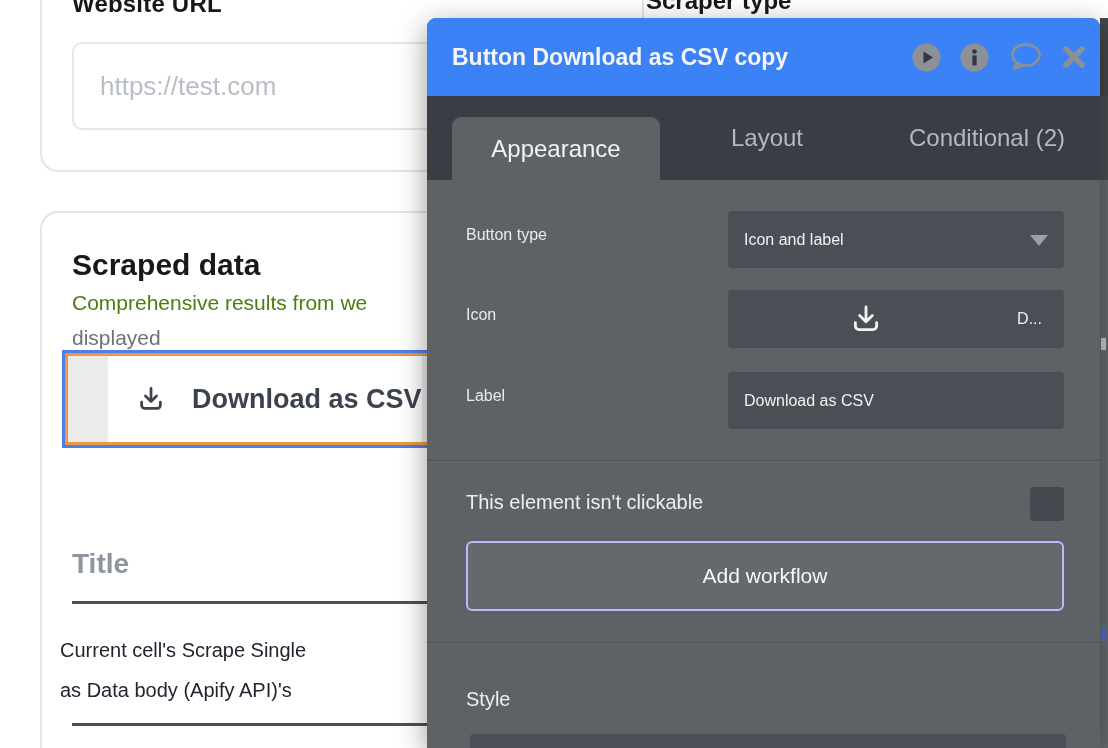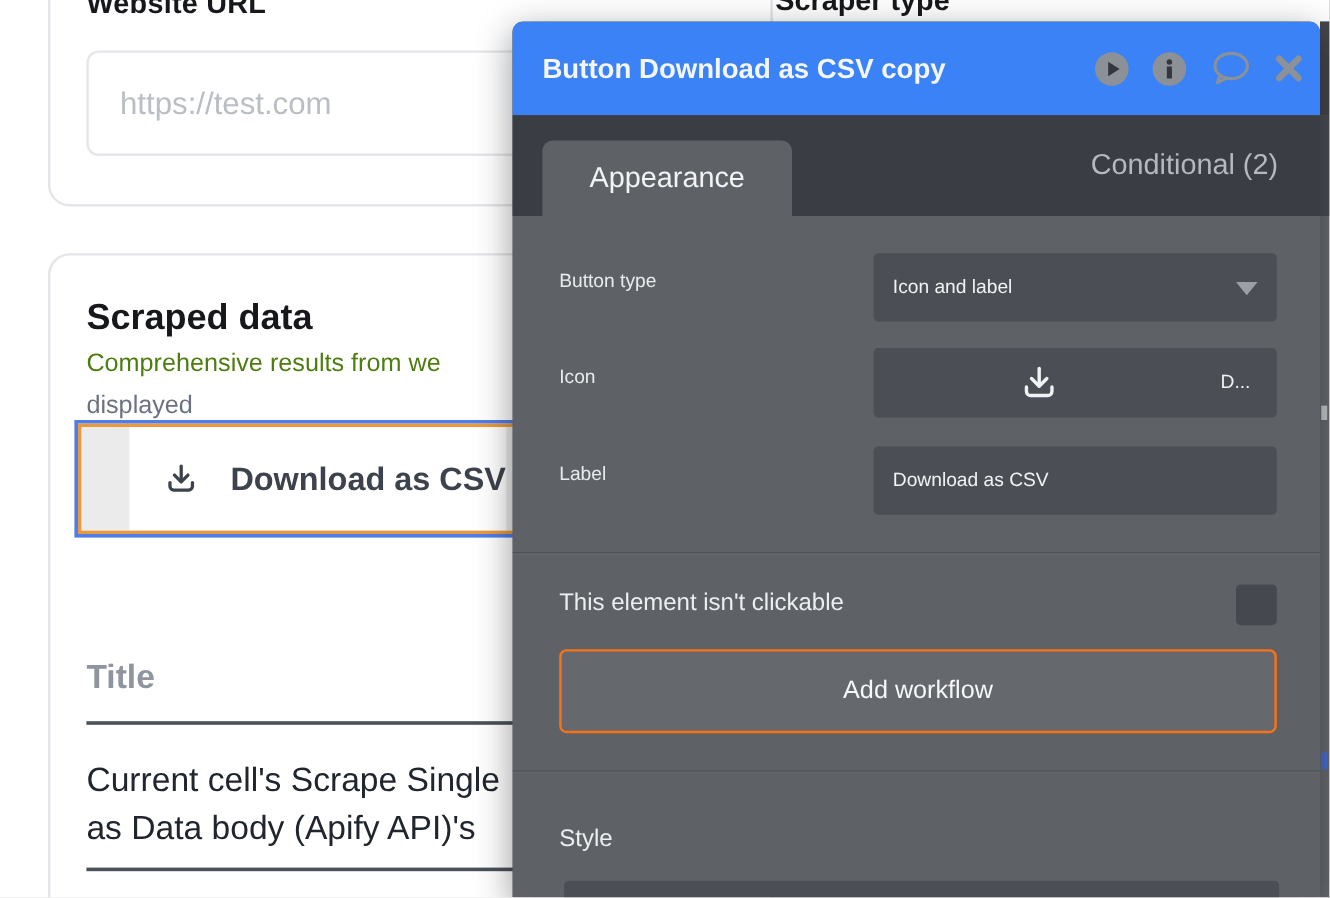--- a/index.html
+++ b/index.html
@@ -22,21 +22,21 @@
                    display:flex;align-items:center;gap:10px;padding-left:10px;box-sizing:border-box;z-index:3;}
   #selection-badge .lbl{color:#fff;font-size:21px;font-weight:600;white-space:nowrap;overflow:hidden;}
   #selection-box{position:absolute;left:62px;top:350px;width:380px;height:98px;border:3px solid #4f7de9;box-sizing:border-box;z-index:2;}
   #selection-box .orange{position:absolute;inset:0;border:3px solid #ea9a3e;box-sizing:border-box;display:flex;}
   .graystrip{background:#ebebeb;height:100%;}
   #dl-button{flex:1;background:#ffffff;display:flex;align-items:center;justify-content:flex-start;gap:26px;padding-left:28px;}
   #dl-button .txt{font-size:27px;font-weight:600;color:#3d434c;white-space:nowrap;}
   #table-title{position:absolute;left:72px;top:548px;font-size:28px;font-weight:700;color:#8e959e;}
   .canvas-hr{position:absolute;left:72px;width:560px;height:3px;background:#4b5158;}
   #hr1{top:601px;} #hr2{top:723px;}
-  #cell-text{position:absolute;left:72px;top:630px;font-size:28px;color:#21262e;line-height:40px;white-space:nowrap;}
+  #cell-text{position:absolute;left:60px;top:630px;font-size:20px;color:#21262e;line-height:40px;white-space:nowrap;}
   
   #panel{position:absolute;left:427px;top:18px;width:673px;height:730px;background:#5e6267;
          border-radius:9px 9px 0 0;box-shadow:0 8px 30px rgba(0,0,0,.4);z-index:10;overflow:hidden;}
   #panel-header{position:absolute;left:0;top:0;width:100%;height:78px;background:#3b82f6;font-weight:bold;}
   #panel-title{position:absolute;left:25px;top:0;height:78px;line-height:78px;color:#f4f5f6;font-size:23px;white-space:nowrap;}
   #header-icons{position:absolute;right:14px;top:0;height:78px;display:flex;align-items:center;gap:19px;}
   .hicon{display:flex;align-items:center;justify-content:center;cursor:pointer;}
   #tabbar{position:absolute;left:0;top:78px;width:100%;height:84px;background:#3a3e44;}
   .tab{position:absolute;top:0;height:84px;display:flex;align-items:center;justify-content:center;
        color:#b5b8bc;font-size:24px;cursor:pointer;}
@@ -55,21 +55,21 @@
   #lbl-icon{top:126px;}
   #field-icon .dl-glyph{position:absolute;left:121px;top:50%;transform:translateY(-50%);}
   #field-icon .short{position:absolute;right:22px;top:50%;transform:translateY(-50%);}
   #field-label{top:192px;height:57px;padding-left:16px;}
   #lbl-label{top:207px;}
   .pdivider{position:absolute;left:0;width:100%;height:1px;background:rgba(0,0,0,.18);box-shadow:0 1px 0 rgba(255,255,255,.05);}
   #div1{top:280px;} #div2{top:462px;}
   #clickable-text{position:absolute;left:39px;top:311px;font-size:20px;color:#eceef0;}
   #clickable-checkbox{position:absolute;left:603px;top:307px;width:34px;height:34px;background:#45494f;border-radius:4px;cursor:pointer;}
   #add-workflow{position:absolute;left:39px;top:361px;width:598px;height:70px;background:#65696e;
-                border:2px solid #f97316;border-radius:6px;color:#f6f7f8;font-size:21px;
+                border:2px solid #c4b5fd;border-radius:6px;color:#f6f7f8;font-size:21px;
                 display:flex;align-items:center;justify-content:center;cursor:pointer;box-sizing:border-box;}
   #style-label{position:absolute;left:39px;top:508px;font-size:20px;color:#eceef0;}
   #style-field{position:absolute;left:43px;top:554px;width:596px;height:20px;background:#4b4f55;border-radius:4px 4px 0 0;}
   
   #edge-strip{position:absolute;left:1100px;top:0;width:8px;height:748px;z-index:8;background:#686c70;}
   #edge-strip .top{position:absolute;top:0;height:18px;width:100%;background:#ffffff;}
   #edge-strip .hdr{position:absolute;top:18px;height:78px;width:100%;background:#43464c;}
   #edge-strip .tab{position:absolute;top:96px;height:84px;width:100%;background:#4a4e54;}
   #edge-strip .fleck-w{position:absolute;top:338px;left:1px;width:5px;height:12px;background:#c8cacd;}
   #edge-strip .fleck-b{position:absolute;top:627px;left:1px;width:5px;height:14px;background:#4a6fd8;}
@@ -143,20 +143,21 @@
         <span class="hicon">
           <svg width="24" height="24" viewBox="0 0 24 24">
             <path d="M4 4 L20 20 M20 4 L4 20" stroke="#8b9197" stroke-width="5.5" stroke-linecap="round"></path>
           </svg>
         </span>
       </div>
     </div>
 
     <div id="tabbar">
       <div class="tab" id="tab-appearance">Appearance</div>
+      <div class="tab" id="tab-layout">Layout</div>
       <div class="tab" id="tab-conditional">Conditional (2)</div>
     </div>
 
     <div id="panel-body">
       <div class="plabel" id="lbl-buttontype">Button type</div>
       <div class="pfield" id="field-buttontype">
         <span>Icon and label</span>
         <span class="caret"></span>
       </div>
 

